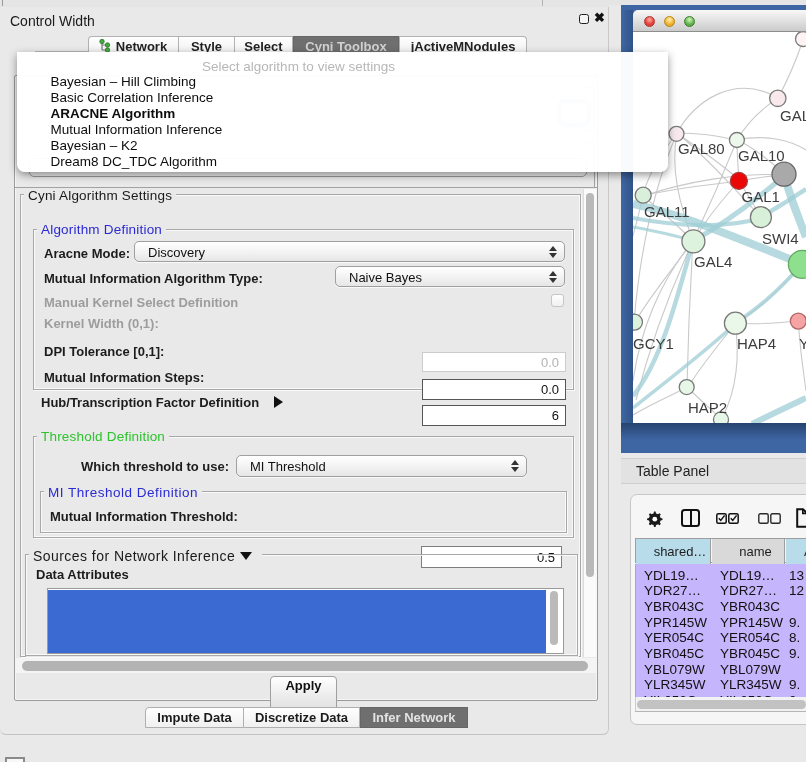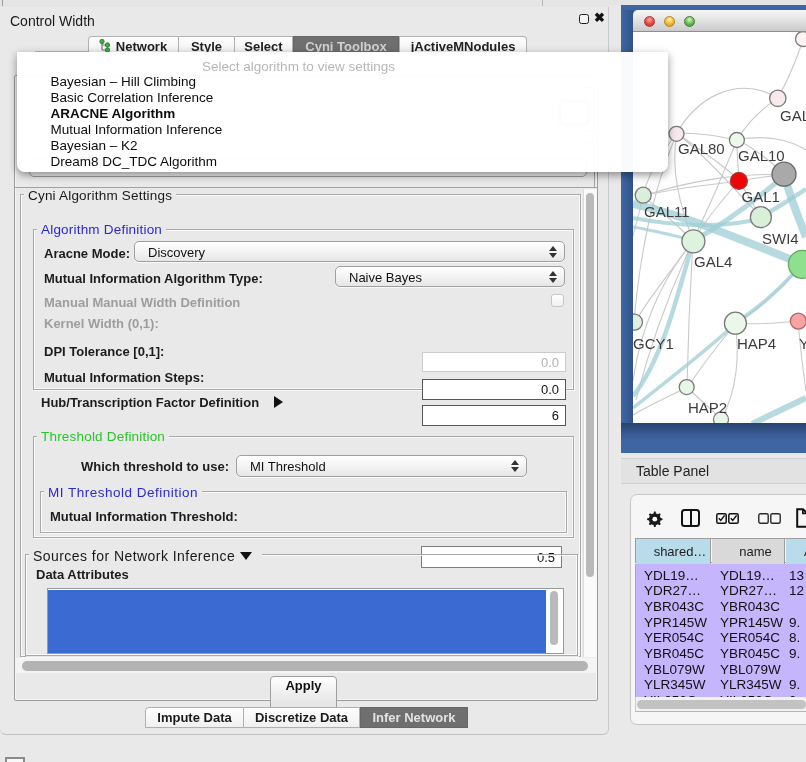--- a/index.html
+++ b/index.html
@@ -77,21 +77,21 @@
     </span>
   </div>
 <div class="lbl abs" style="left:44px;top:271px;">Mutual Information Algorithm Type:</div>
 <div class="combo" style="left:335px;top:266px;width:230px;height:21px;">
     <span class="ct">Naive Bayes</span>
     <span class="carr">
       <span class="up"></span>
       <span class="dn"></span>
     </span>
   </div>
-<div class="lblgray abs" style="left:44px;top:295px;">Manual Manual Width Definition</div>
+<div class="lblgray abs" style="left:44px;top:295px;">Manual Kernel Select Definition</div>
 <div class="abs" style="left:551px;top:294px;width:13px;height:13px;border:1px solid #c6c6c6;border-radius:3px;background:linear-gradient(#fff,#f0f0f0);"></div>
 <div class="lblgray abs" style="left:44px;top:316px;">Kernel Width (0,1):</div>
 <div class="tfield" style="left:422px;top:313px;width:144px;height:20px;border:1px solid #cccccc;color:#b2b2b2;">0.0</div>
 <div class="lbl abs" style="left:44px;top:344px;">DPI Tolerance [0,1]:</div>
 <div class="tfield" style="left:422px;top:340px;width:144px;height:21px;border:1px solid #565656;">0.0</div>
 <div class="lbl abs" style="left:44px;top:370px;">Mutual Information Steps:</div>
 <div class="tfield" style="left:422px;top:366px;width:144px;height:21px;border:1px solid #565656;">6</div>
 
 <div class="lbl abs" style="left:41px;top:395px;">Hub/Transcription Factor Definition</div>
 <div class="abs" style="left:274px;top:396px;width:0;height:0;border-top:6px solid transparent;border-bottom:6px solid transparent;border-left:9px solid #111;"></div>

